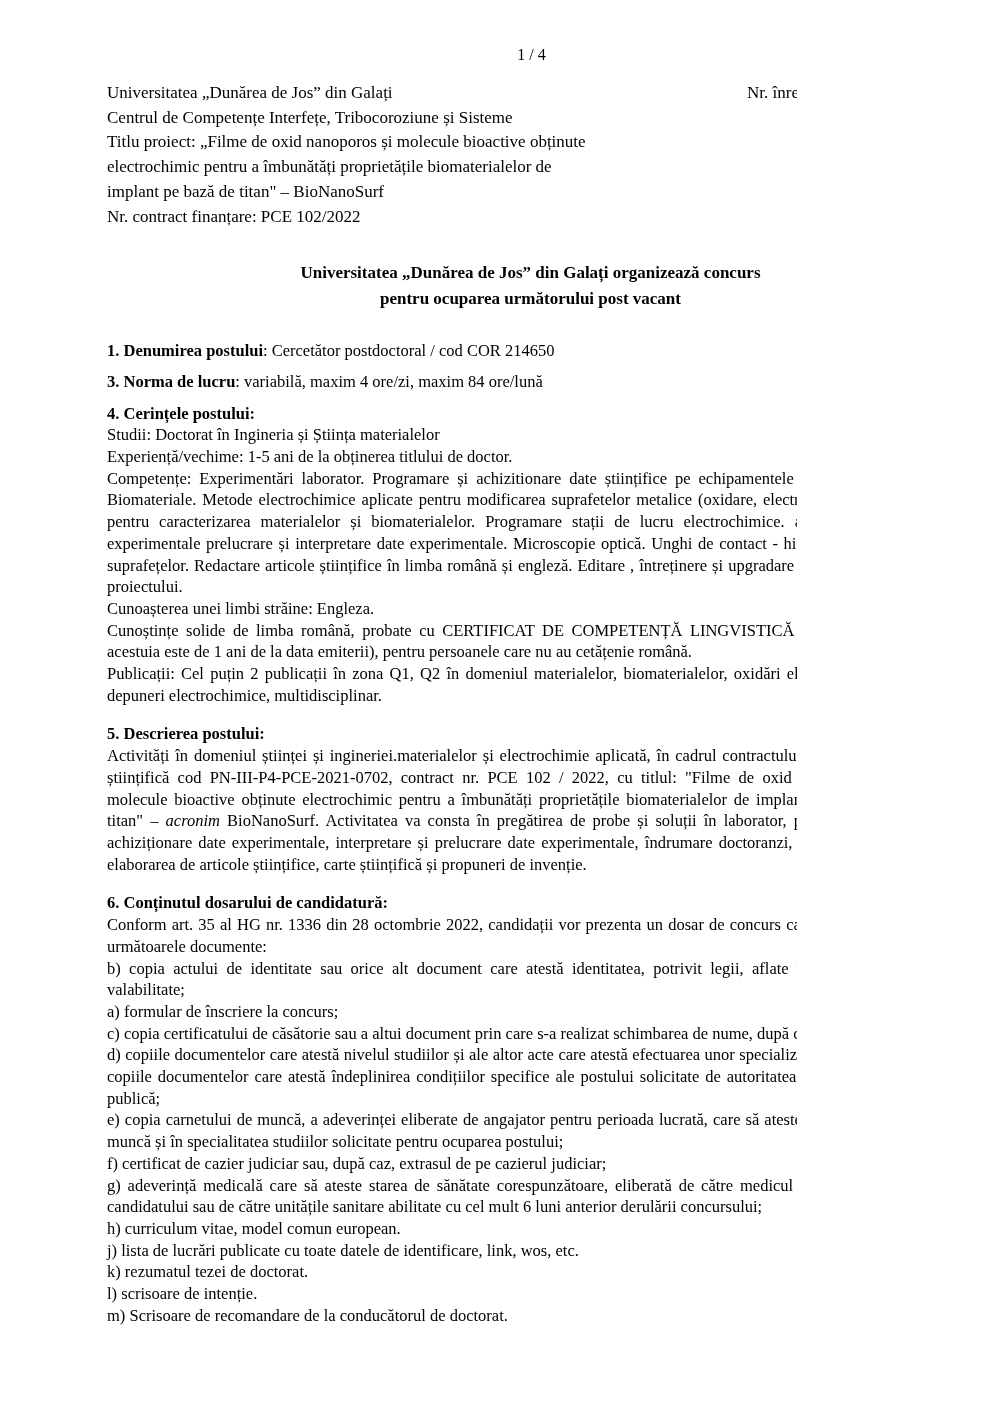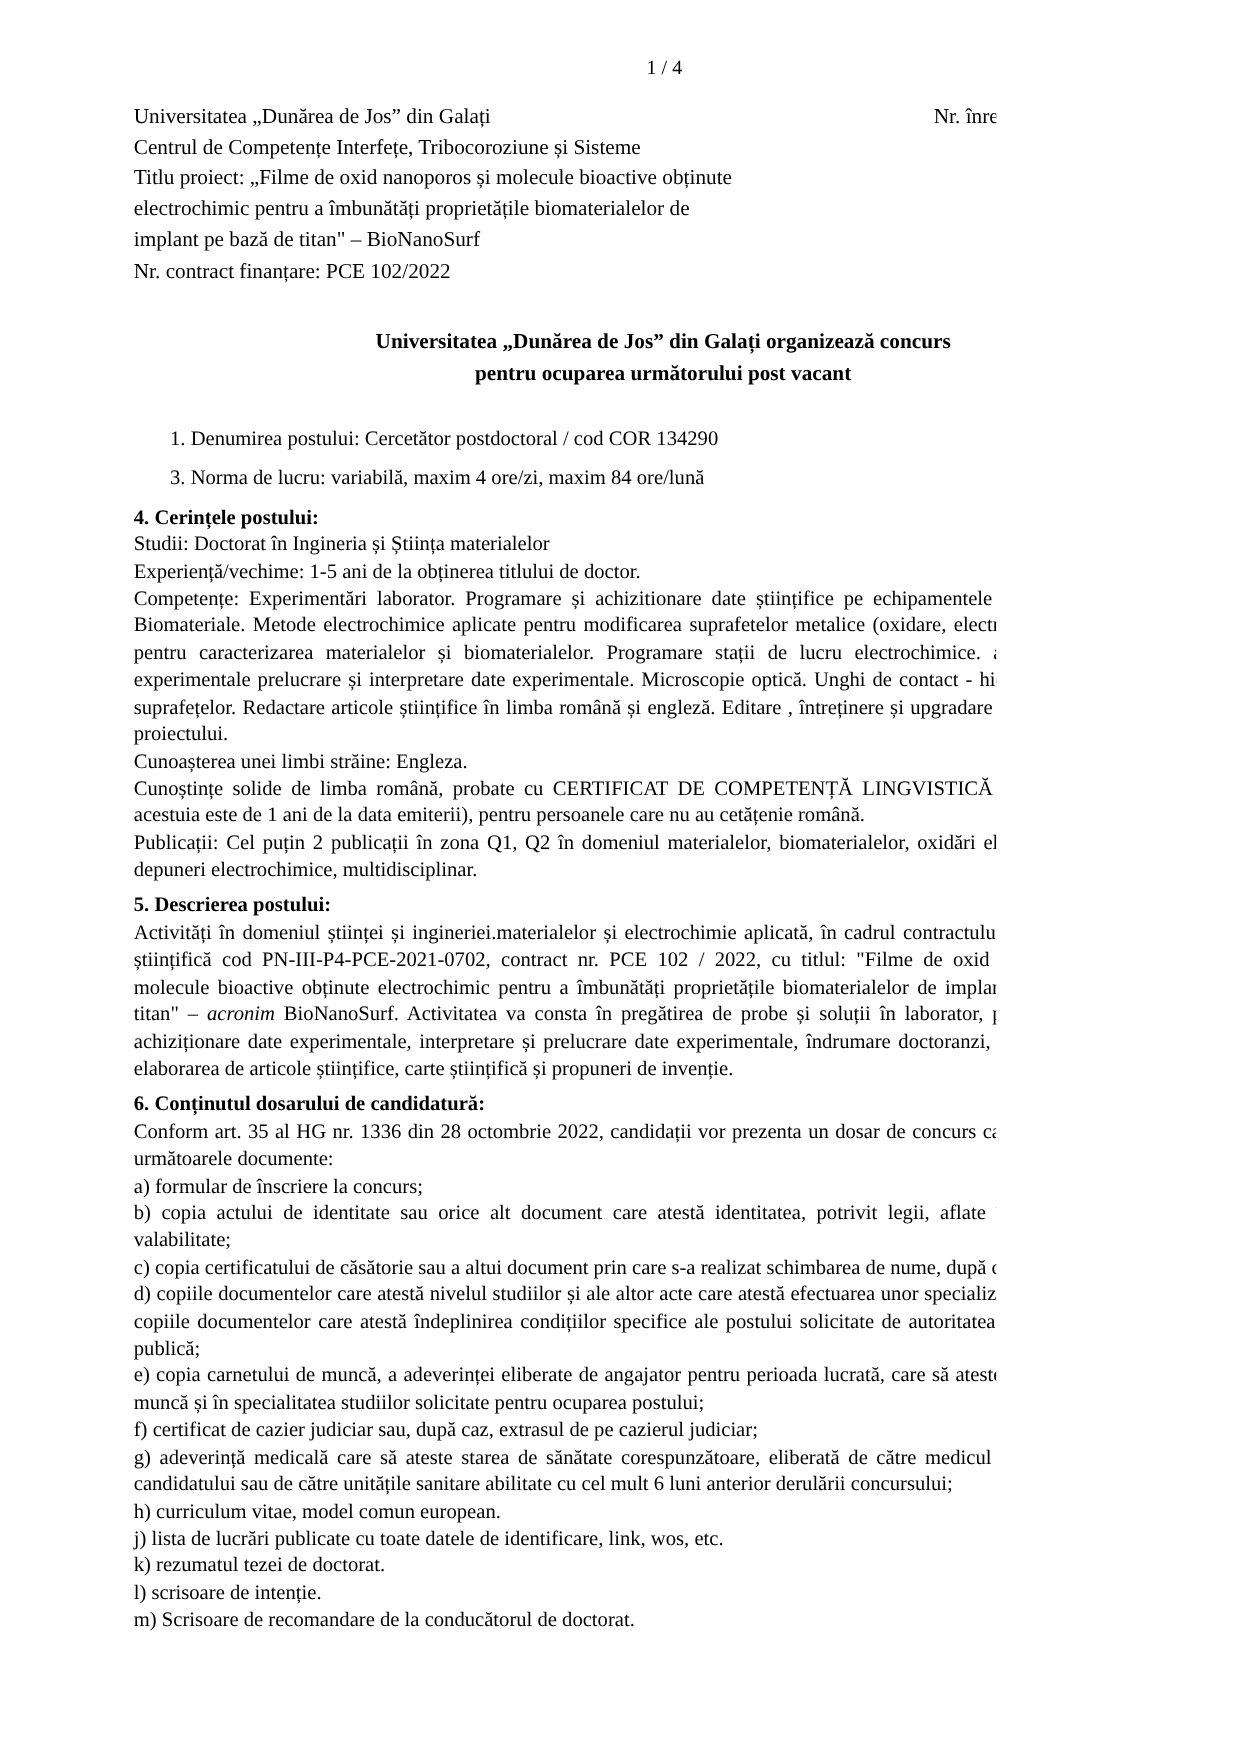--- a/index.html
+++ b/index.html
@@ -52,22 +52,22 @@
       line-height: 26px;
       position: relative;
       left: 33px;
     }
     .items {
       margin-top: 28px;
     }
     .items .item {
       margin-bottom: 9.5px;
     }
-    .item .lbl { font-weight: normal; margin-left: 29px; }
-    .sec-gap { margin-top: 7px; }
+    .item .lbl { font-weight: bold; }
+    .sec-gap { margin-top: 17px; }
     .heading { font-weight: bold; }
     .just { text-align: justify; }
     em { font-style: italic; }
   </style>
 </head>
 <body>
 
 <div class="page">
   <div class="content">
 
@@ -87,21 +87,21 @@
       <p>Nr. contract finanțare: PCE 102/2022</p>
     </div>
 
     <div class="title-block">
       <p>Universitatea „Dunărea de Jos” din Galați organizează concurs</p>
       <p>pentru ocuparea următorului post vacant</p>
     </div>
 
     <div class="items">
       <p class="item">
-        <span class="lbl">1. Denumirea postului</span><span>: Cercetător postdoctoral / cod COR 134290</span>
+        <span class="lbl">1. Denumirea postului</span><span>: Cercetător postdoctoral / cod COR 214650</span>
       </p>
       <p class="item">
         <span class="lbl">3. Norma de lucru</span><span>: variabilă, maxim 4 ore/zi, maxim 84 ore/lună</span>
       </p>
     </div>
 
     <div>
       <p class="heading">4. Cerințele postului:</p>
       <p>Studii: Doctorat în Ingineria și Știința materialelor</p>
       <p>Experiență/vechime: 1-5 ani de la obținerea titlului de doctor.</p>
@@ -114,22 +114,22 @@
     <div class="sec-gap">
       <p class="heading">5. Descrierea postului:</p>
       <p class="just">
         <span>Activități în domeniul științei și ingineriei.materialelor și electrochimie aplicată, în cadrul contractului de cercetare științifică cod PN-III-P4-PCE-2021-0702, contract nr. PCE 102 / 2022, cu titlul: "Filme de oxid nanoporos și molecule bioactive obținute electrochimic pentru a îmbunătăți proprietățile biomaterialelor de implant pe bază de titan" – </span><em>acronim</em><span> BioNanoSurf. Activitatea va consta în pregătirea de probe și soluții în laborator, programare și achiziționare date experimentale, interpretare și prelucrare date experimentale, îndrumare doctoranzi, contribuție la elaborarea de articole științifice, carte științifică și propuneri de invenție.</span>
       </p>
     </div>
 
     <div class="sec-gap">
       <p class="heading">6. Conținutul dosarului de candidatură:</p>
       <p class="just">Conform art. 35 al HG nr. 1336 din 28 octombrie 2022, candidații vor prezenta un dosar de concurs care va conține următoarele documente:</p>
+      <p class="just">b) copia actului de identitate sau orice alt document care atestă identitatea, potrivit legii, aflate în termen de valabilitate;</p>
       <p class="just">a) formular de înscriere la concurs;</p>
-      <p class="just">b) copia actului de identitate sau orice alt document care atestă identitatea, potrivit legii, aflate în termen de valabilitate;</p>
       <p class="just">c) copia certificatului de căsătorie sau a altui document prin care s-a realizat schimbarea de nume, după caz;</p>
       <p class="just">d) copiile documentelor care atestă nivelul studiilor și ale altor acte care atestă efectuarea unor specializări, precum și copiile documentelor care atestă îndeplinirea condițiilor specifice ale postului solicitate de autoritatea sau instituția publică;</p>
       <p class="just">e) copia carnetului de muncă, a adeverinței eliberate de angajator pentru perioada lucrată, care să ateste vechimea în muncă și în specialitatea studiilor solicitate pentru ocuparea postului;</p>
       <p class="just">f) certificat de cazier judiciar sau, după caz, extrasul de pe cazierul judiciar;</p>
       <p class="just">g) adeverință medicală care să ateste starea de sănătate corespunzătoare, eliberată de către medicul de familie al candidatului sau de către unitățile sanitare abilitate cu cel mult 6 luni anterior derulării concursului;</p>
       <p class="just">h) curriculum vitae, model comun european.</p>
       <p class="just">j) lista de lucrări publicate cu toate datele de identificare, link, wos, etc.</p>
       <p class="just">k) rezumatul tezei de doctorat.</p>
       <p class="just">l) scrisoare de intenție.</p>
       <p class="just">m) Scrisoare de recomandare de la conducătorul de doctorat.</p>

